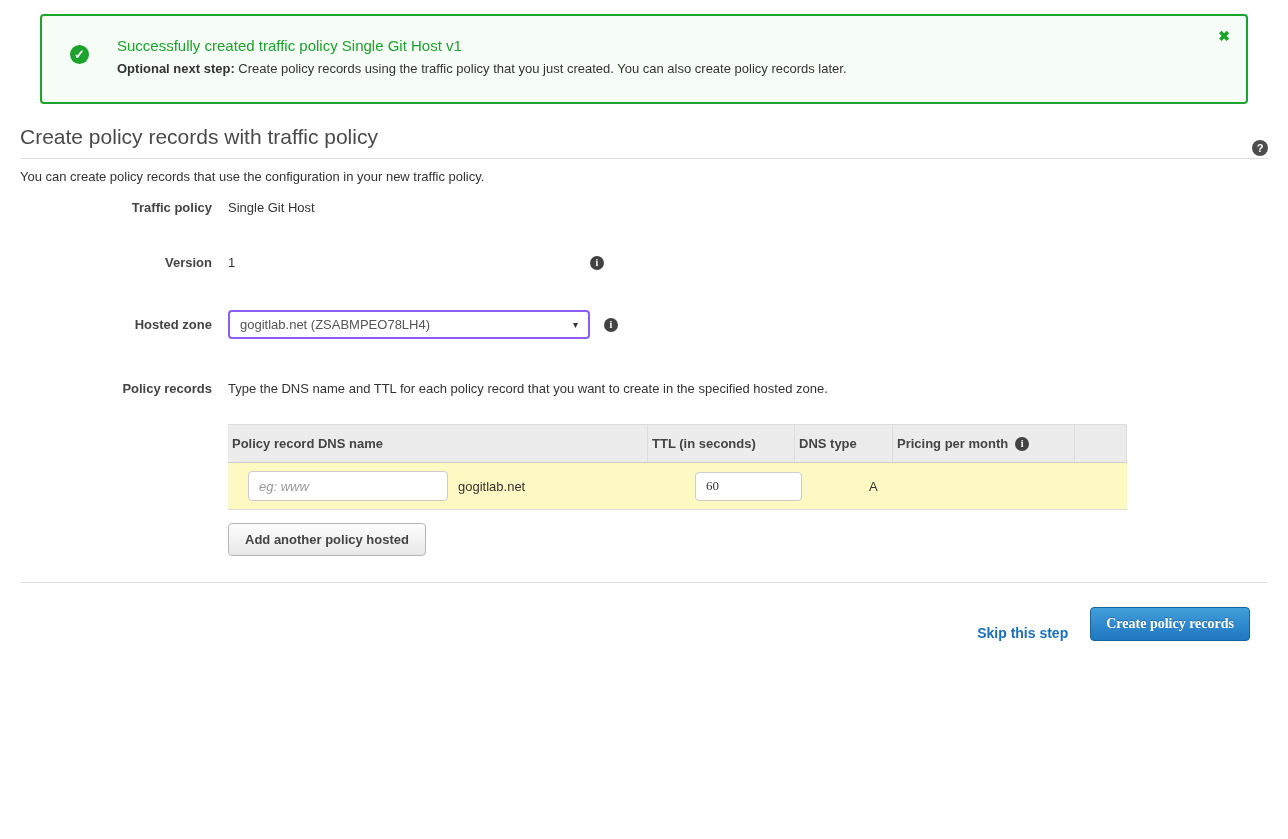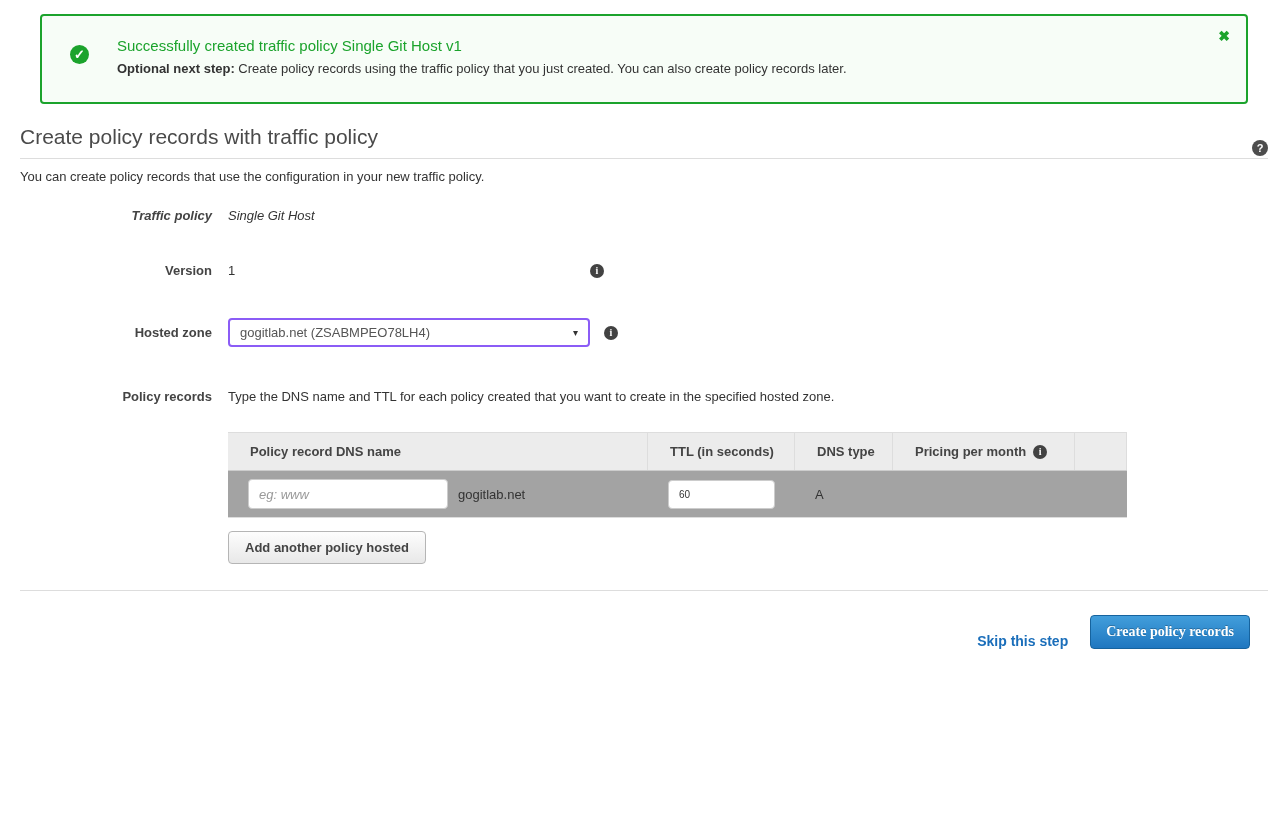--- a/index.html
+++ b/index.html
@@ -59,21 +59,21 @@
   }
   .rule { border: 0; border-top: 1px solid #ddd; margin: 0; }
 
   .intro { color: #333; margin: 10px 0 0 0; }
 
   
   .form-row {
     display: flex; align-items: center;
     margin-top: 40px;
   }
-  .form-row.first { margin-top: 24px; font-style: italic; }
+  .form-row.first { margin-top: 16px; }
   .form-label {
     width: 192px; text-align: right;
     font-weight: bold; color: #444;
     flex: 0 0 192px;
   }
   .form-value { margin-left: 16px; color: #333; }
   .value-slot { margin-left: 16px; width: 362px; color: #333; }
 
   .info-icon {
     width: 14px; height: 14px; border-radius: 50%;
@@ -94,46 +94,46 @@
   .after-select { margin-left: 14px; }
 
   .form-row.records { align-items: flex-end; margin-top: 42px; }
   .records-desc { margin-left: 16px; color: #333; }
 
   
   .policy-table { margin: 28px 0 0 208px; width: 899px; }
   .pt-header { display: flex; background: #ececec; border-top: 1px solid #ddd; border-bottom: 1px solid #ccc; }
   .pt-header .cell {
     height: 37px; display: flex; align-items: center;
-    font-weight: bold; color: #444; padding-left: 22px;
+    font-weight: bold; color: #444; padding-left: 4px;
     border-right: 1px solid #ddd;
   }
-  .pt-row { display: flex; background: #a3a3a3; border-bottom: 1px solid #ddd; }
+  .pt-row { display: flex; background: #fef9c3; border-bottom: 1px solid #ddd; gap: 27px; }
   .pt-row .cell { height: 46px; display: flex; align-items: center; padding-left: 20px; color: #333; }
   .col-dns { width: 420px; }
   .col-ttl { width: 147px; }
   .col-type { width: 98px; }
   .col-price { width: 182px; }
   .col-extra { width: 52px; }
   .pt-header .cell .info-icon { margin-left: 7px; }
 
   .dns-input {
     width: 200px; height: 30px;
     border: 1px solid #ccc; border-radius: 4px;
     padding: 0 10px; font-size: 13px; color: #333;
     font-family: "Liberation Sans", sans-serif;
     outline: none;
   }
   .dns-input::placeholder { color: #999; font-style: italic; }
   .dns-suffix { margin-left: 10px; }
   .ttl-input {
     width: 107px; height: 29px;
     border: 1px solid #ccc; border-radius: 4px;
-    padding: 0 10px; font-size: 10px; color: #333;
-    font-family: Liberation Sans, sans-serif;
+    padding: 0 10px; font-size: 13px; color: #333;
+    font-family: Liberation Serif, serif;
     outline: none;
   }
 
   
   .add-btn {
     margin: 13px 0 0 208px;
     padding: 8px 16px;
     background: linear-gradient(#fdfdfd, #e8e8e8);
     border: 1px solid #b5b5b5; border-radius: 4px;
     font-weight: bold; font-size: 13px; color: #444;
@@ -198,21 +198,21 @@
     <div class="form-label">Hosted zone</div>
     <div class="zone-select">
       <span>gogitlab.net (ZSABMPEO78LH4)</span>
       <span class="zone-caret">▾</span>
     </div>
     <span class="info-icon after-select">i</span>
   </div>
 
   <div class="form-row records">
     <div class="form-label">Policy records</div>
-    <div class="records-desc">Type the DNS name and TTL for each policy created that you want to create in the specified hosted zone.</div>
+    <div class="records-desc">Type the DNS name and TTL for each policy record that you want to create in the specified hosted zone.</div>
   </div>
 
   <div class="policy-table">
     <div class="pt-header">
       <div class="cell col-dns">Policy record DNS name</div>
       <div class="cell col-ttl">TTL (in seconds)</div>
       <div class="cell col-type">DNS type</div>
       <div class="cell col-price">
         <span>Pricing per month</span>
         <span class="info-icon">i</span>

